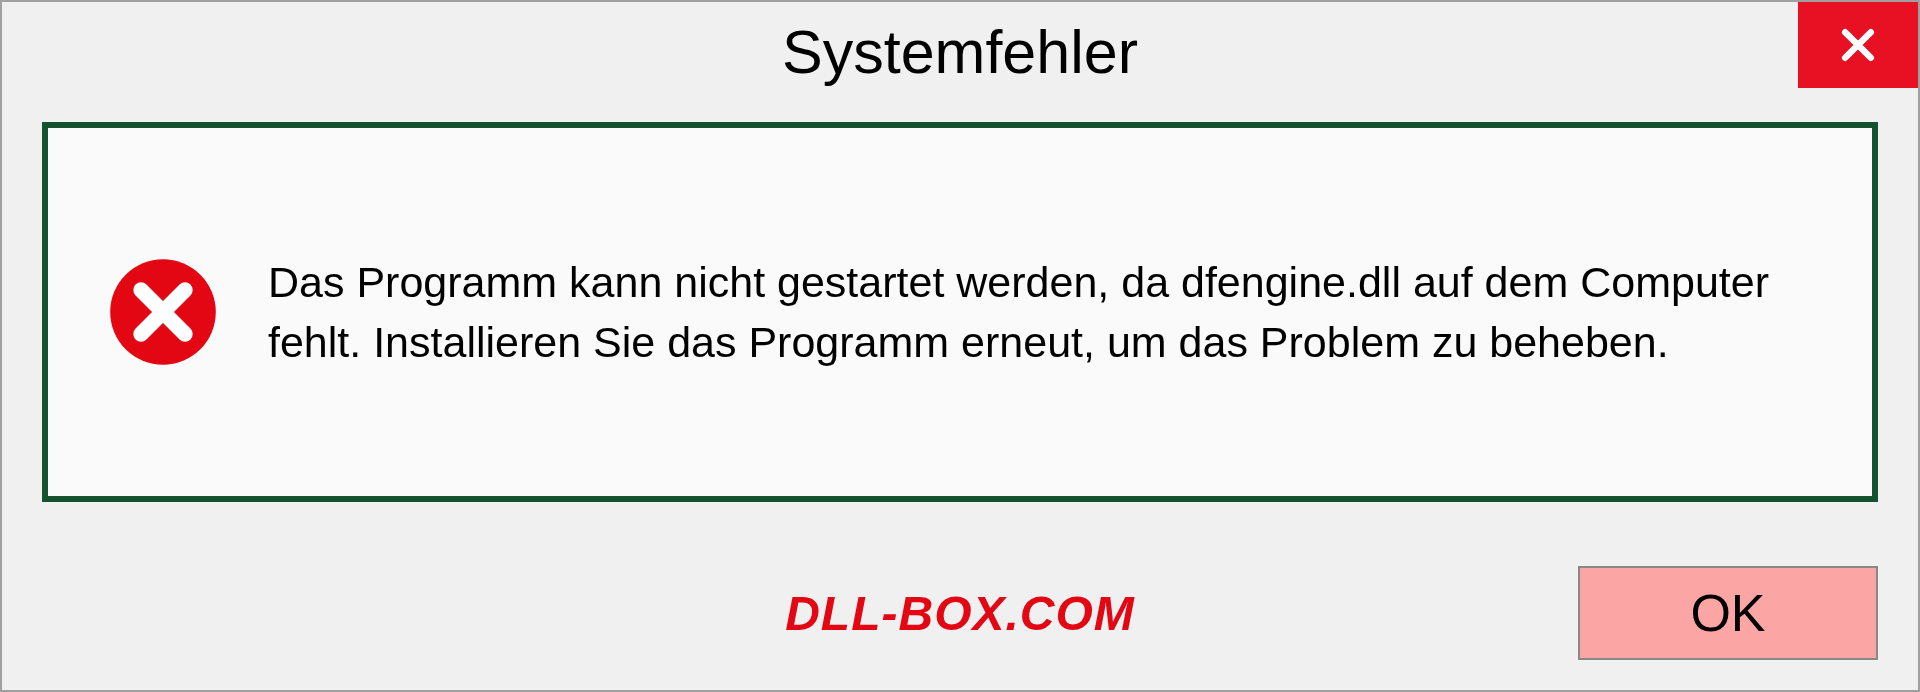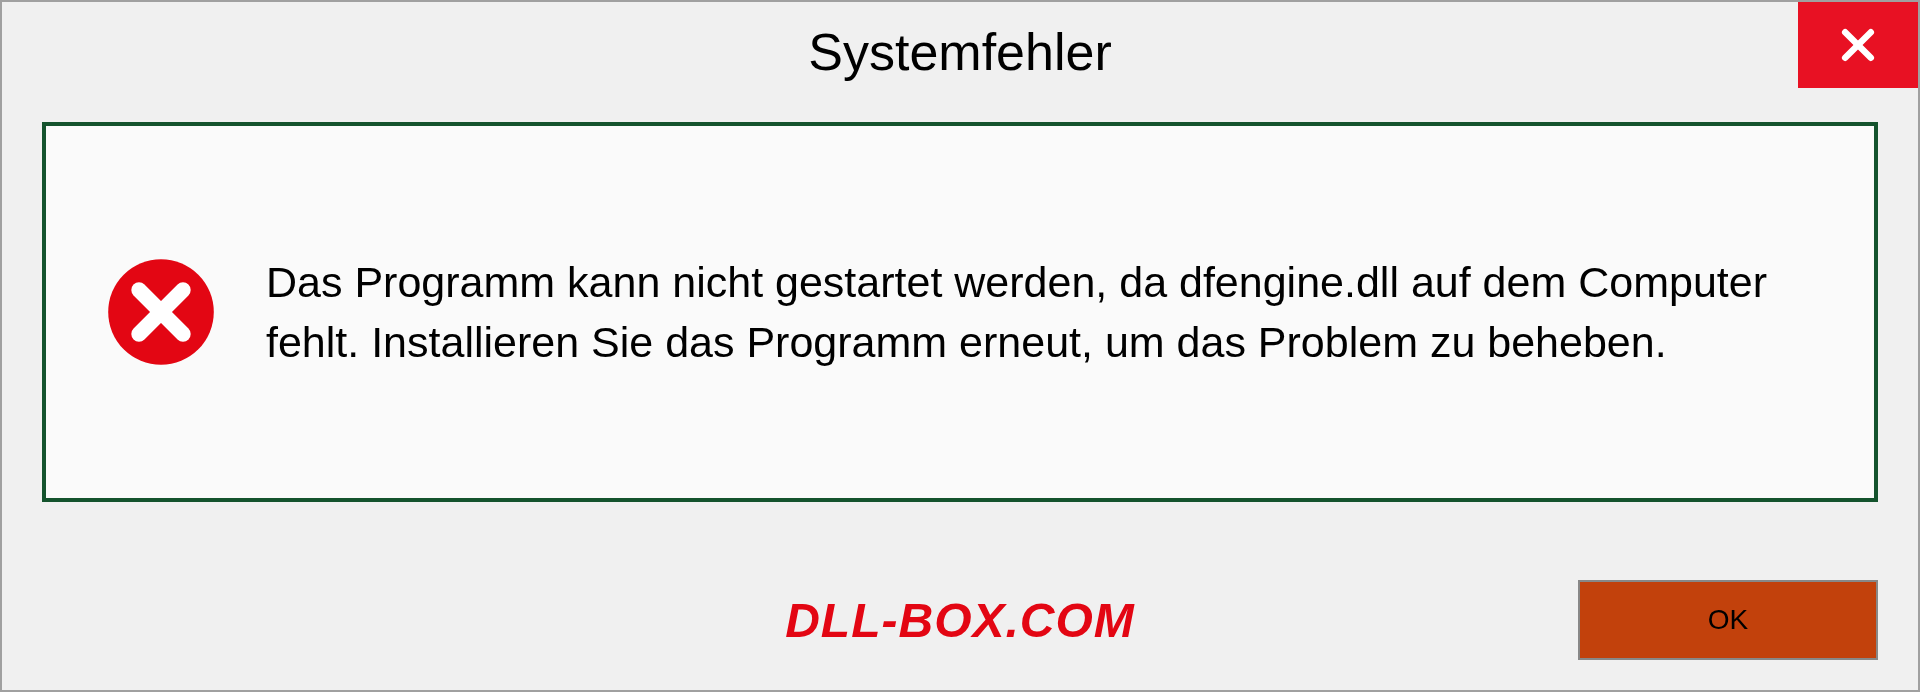--- a/index.html
+++ b/index.html
@@ -22,21 +22,21 @@
       position: relative;
     }
     .titlebar {
       height: 100px;
       display: flex;
       align-items: center;
       justify-content: center;
       position: relative;
     }
     .title {
-      font-size: 52px;
+      font-size: 61px;
       font-weight: normal;
       color: #000;
     }
     .close-btn {
       position: absolute;
       top: 0;
       right: 0;
       width: 120px;
       height: 86px;
       background: #e81123;
@@ -45,21 +45,21 @@
       justify-content: center;
       cursor: pointer;
     }
     .close-btn svg {
       width: 44px;
       height: 44px;
     }
     .content {
       margin: 20px 40px;
       background: #fafafa;
-      border: 4px solid #14532d;
+      border: 6px solid #14532d;
       height: 380px;
       display: flex;
       align-items: center;
       padding: 29px 60px;
     }
     .error-icon {
       flex-shrink: 0;
       width: 110px;
       height: 110px;
       margin-right: 50px;
@@ -83,24 +83,24 @@
       font-weight: 900;
       color: #e30613;
       font-style: italic;
       letter-spacing: 1px;
       position: absolute;
       left: 50%;
       transform: translateX(-50%);
     }
     .ok-btn {
       width: 300px;
-      height: 80px;
-      background: #c2410c;
+      height: 94px;
+      background: #fca5a5;
       border: 2px solid #888;
-      font-size: 28px;
+      font-size: 52px;
       color: #000;
       display: flex;
       align-items: center;
       justify-content: center;
       cursor: pointer;
       margin-left: auto;
     }
   </style>
 </head>
 <body>

